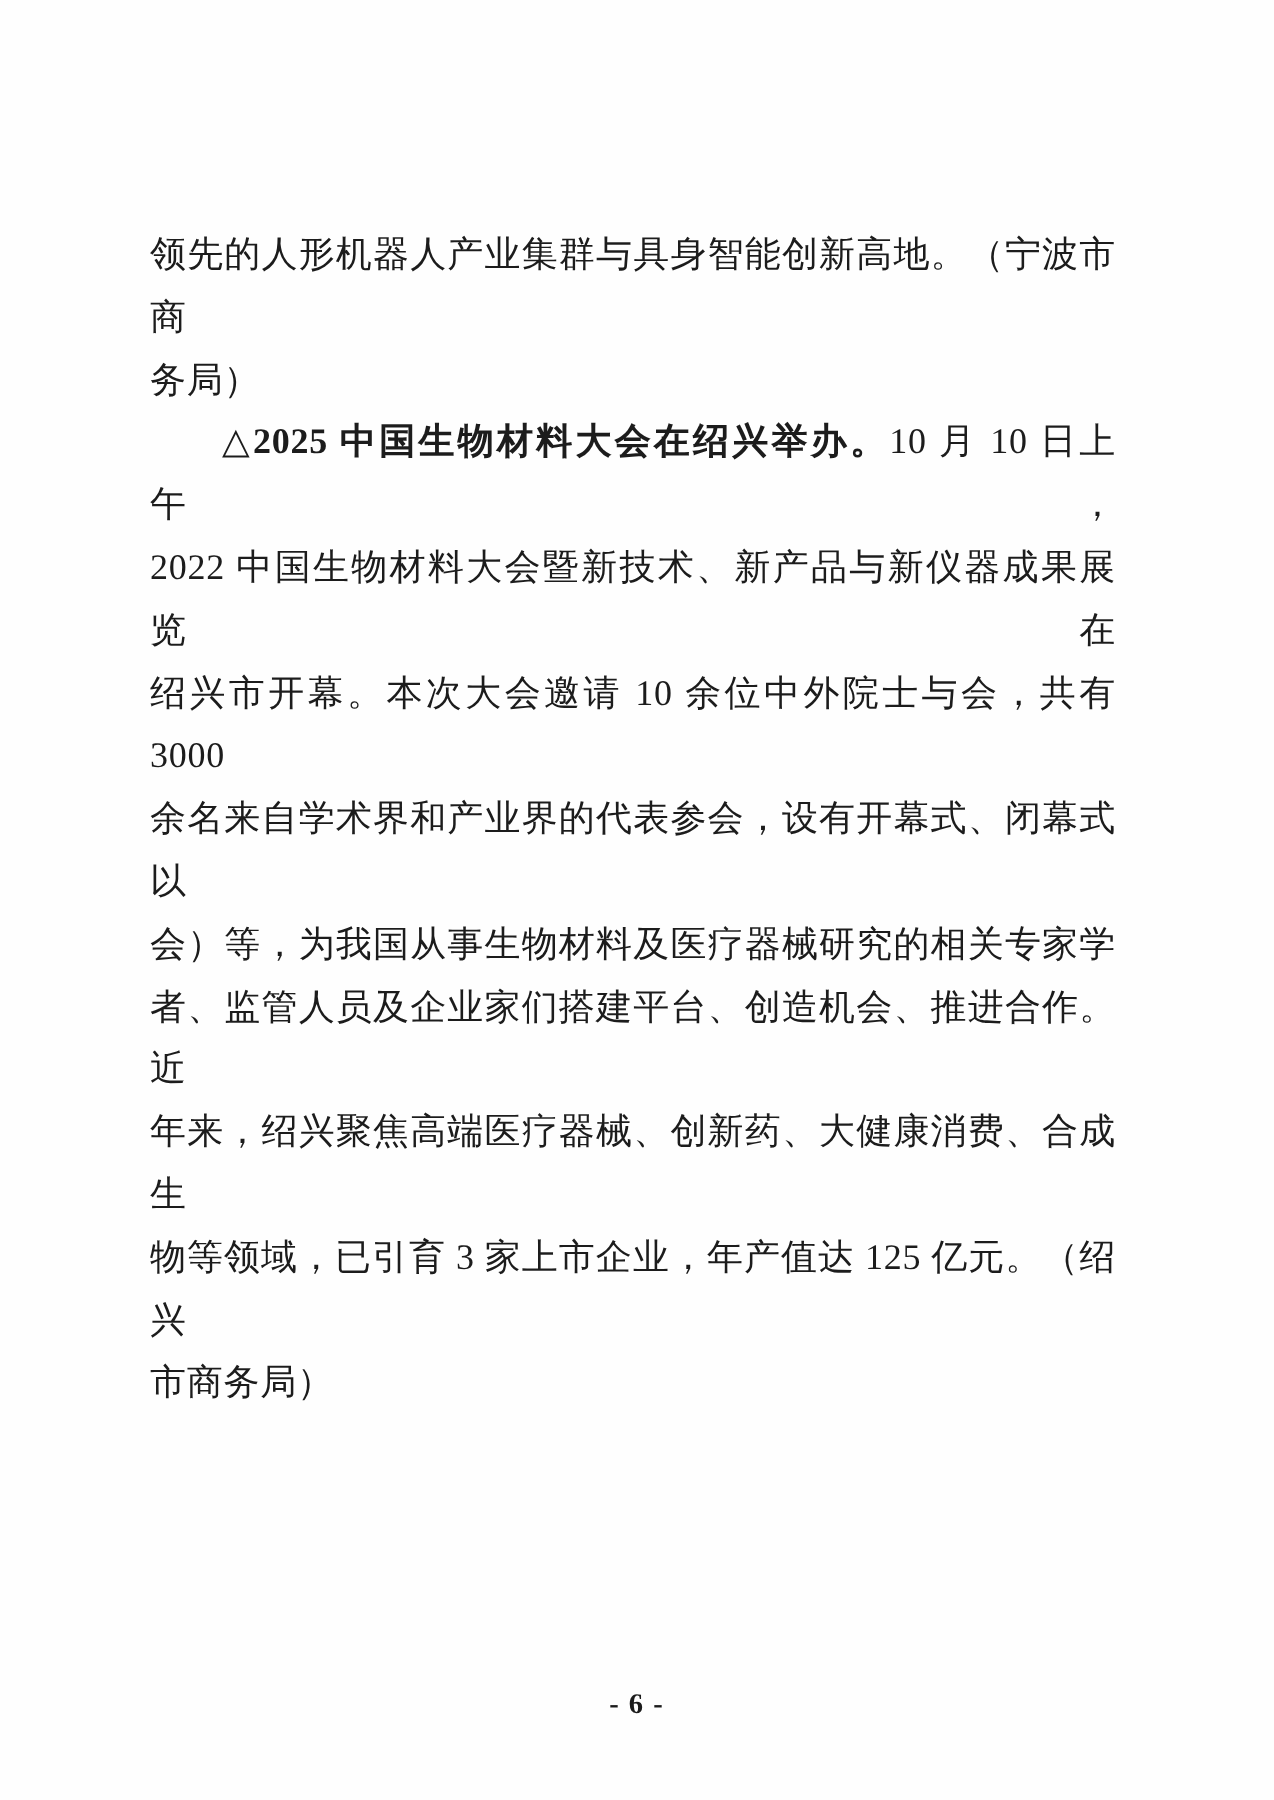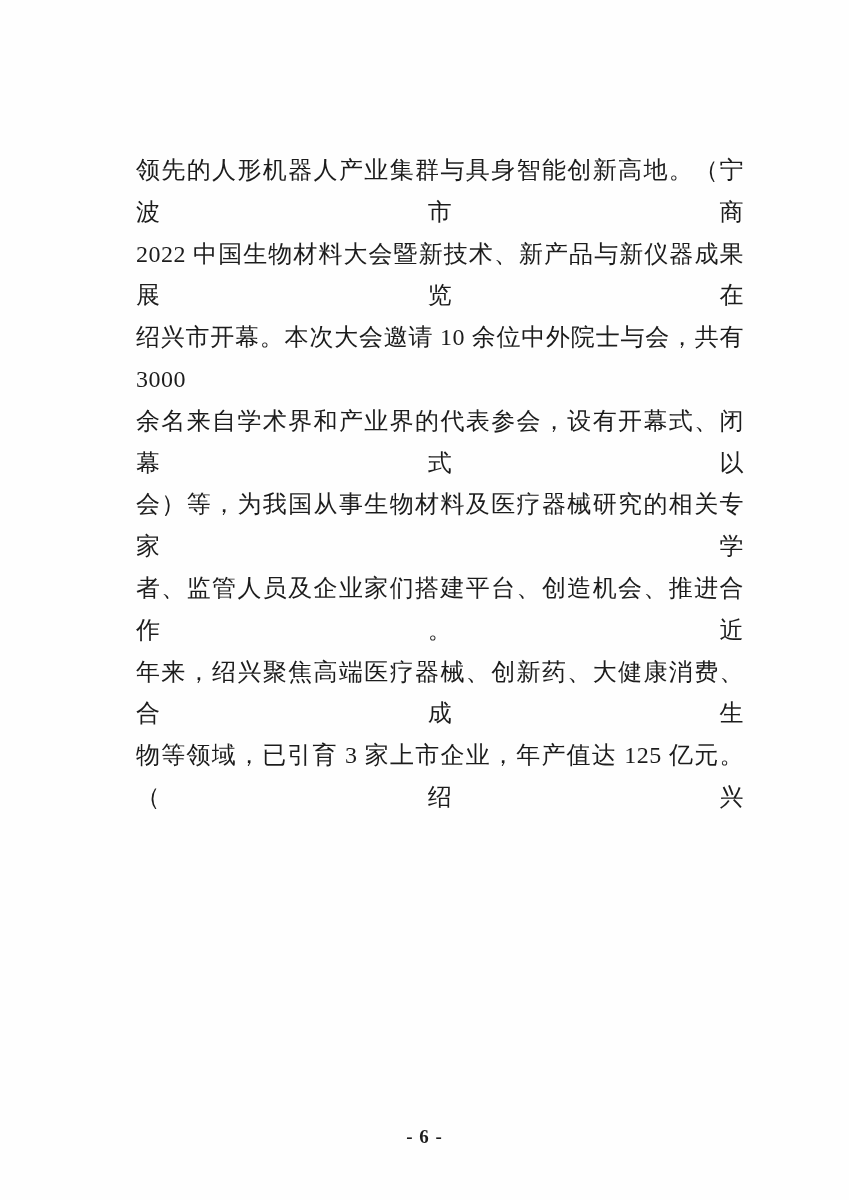--- a/index.html
+++ b/index.html
@@ -23,21 +23,20 @@
     width: 644px;
     font-size: 24px;
     line-height: 41.8px;
     letter-spacing: 0.5px;
   }
   .paragraph { margin: 0; }
   .line {
     text-align: justify;
     text-align-last: justify;
     white-space: normal;
-    margin-left: 36px;
   }
   .line.para-end {
     text-align-last: left;
   }
   .line.indent {
     text-indent: 48px;
   }
   .seg { font-weight: 400; }
   .seg.bold { font-weight: 700; }
   .page-footer {
@@ -52,29 +51,32 @@
     letter-spacing: 1px;
   }
 </style>
 </head>
 <body>
 
 <div class="page">
   <main class="text-block">
       <div class="paragraph">
         <div class="line"><span class="seg">领先的人形机器人产业集群与具身智能创新高地。（宁波市商</span></div>
+        <div class="line para-end"><span class="seg">务局）</span></div>
       </div>
       <div class="paragraph">
+        <div class="line indent"><span class="seg bold">△2025 中国生物材料大会在绍兴举办。</span><span class="seg">10 月 10 日上午，</span></div>
         <div class="line"><span class="seg">2022 中国生物材料大会暨新技术、新产品与新仪器成果展览在</span></div>
         <div class="line"><span class="seg">绍兴市开幕。本次大会邀请 10 余位中外院士与会，共有 3000</span></div>
         <div class="line"><span class="seg">余名来自学术界和产业界的代表参会，设有开幕式、闭幕式以</span></div>
         <div class="line"><span class="seg">会）等，为我国从事生物材料及医疗器械研究的相关专家学</span></div>
         <div class="line"><span class="seg">者、监管人员及企业家们搭建平台、创造机会、推进合作。近</span></div>
         <div class="line"><span class="seg">年来，绍兴聚焦高端医疗器械、创新药、大健康消费、合成生</span></div>
         <div class="line"><span class="seg">物等领域，已引育 3 家上市企业，年产值达 125 亿元。（绍兴</span></div>
+        <div class="line para-end"><span class="seg">市商务局）</span></div>
       </div>
       <div class="paragraph">
         <div class="line"></div>
       </div>
     </main>
   <footer class="page-footer">
     <span>- 6 -</span>
   </footer>
 </div>
 

